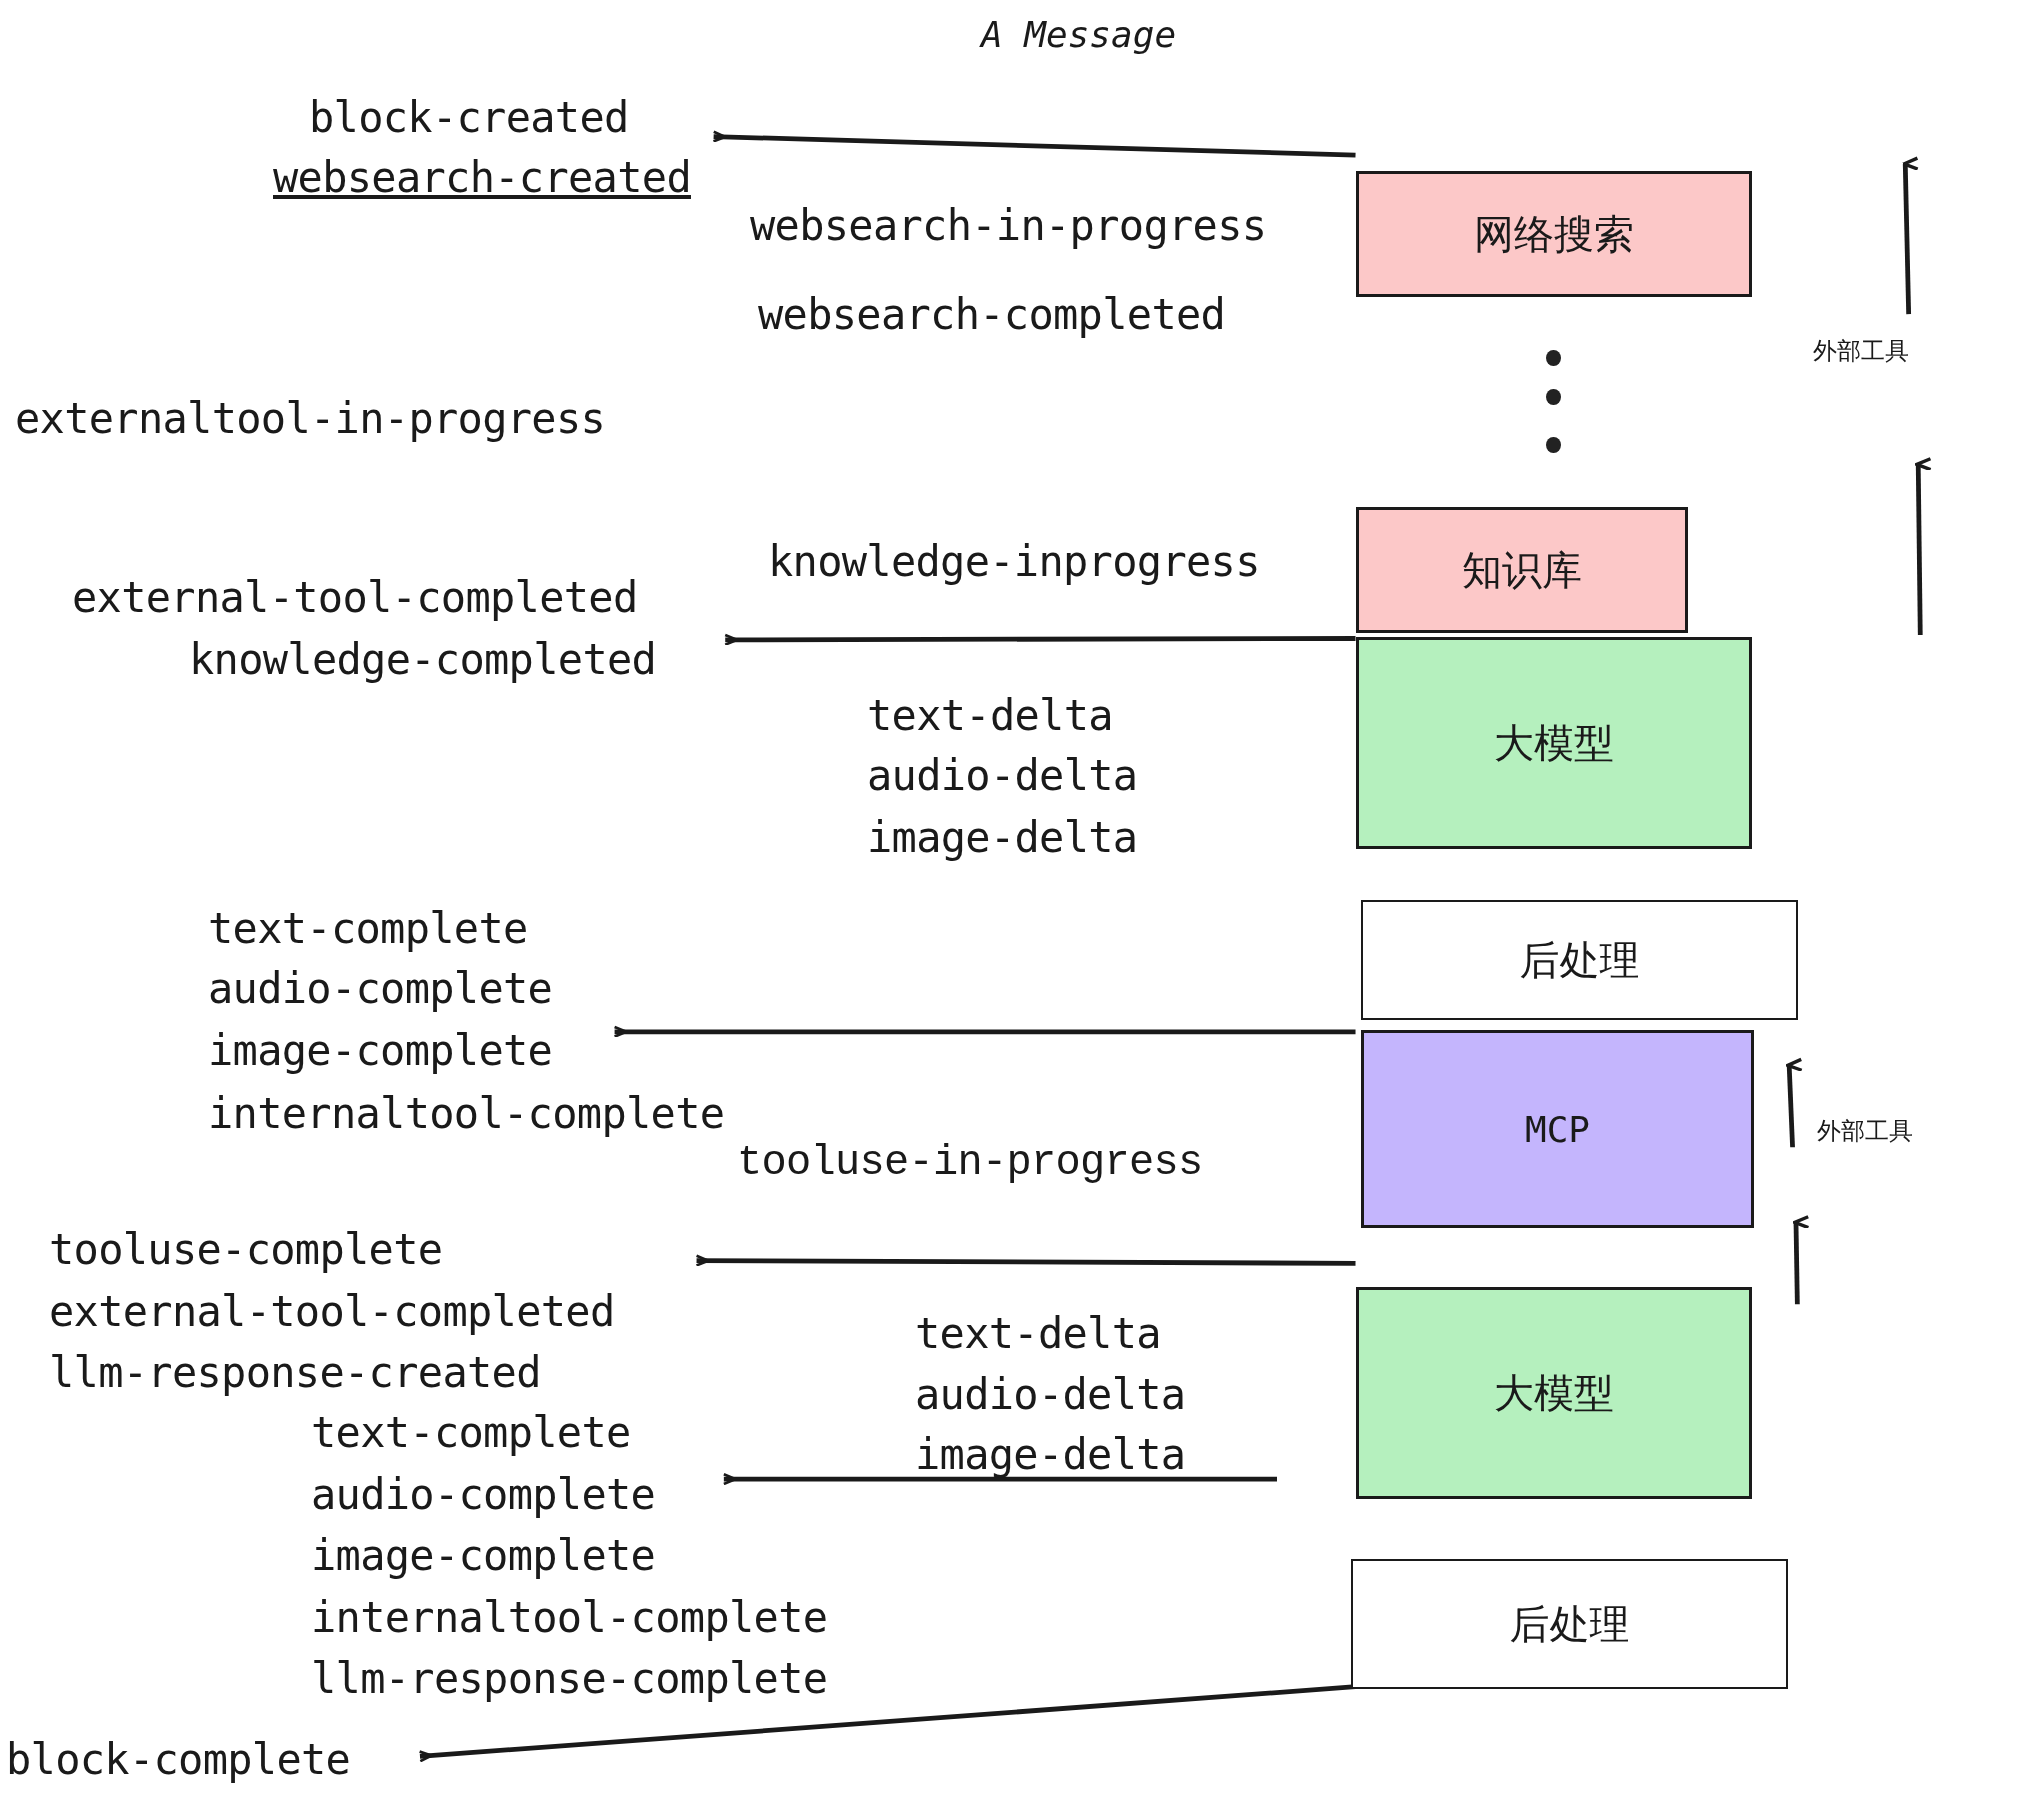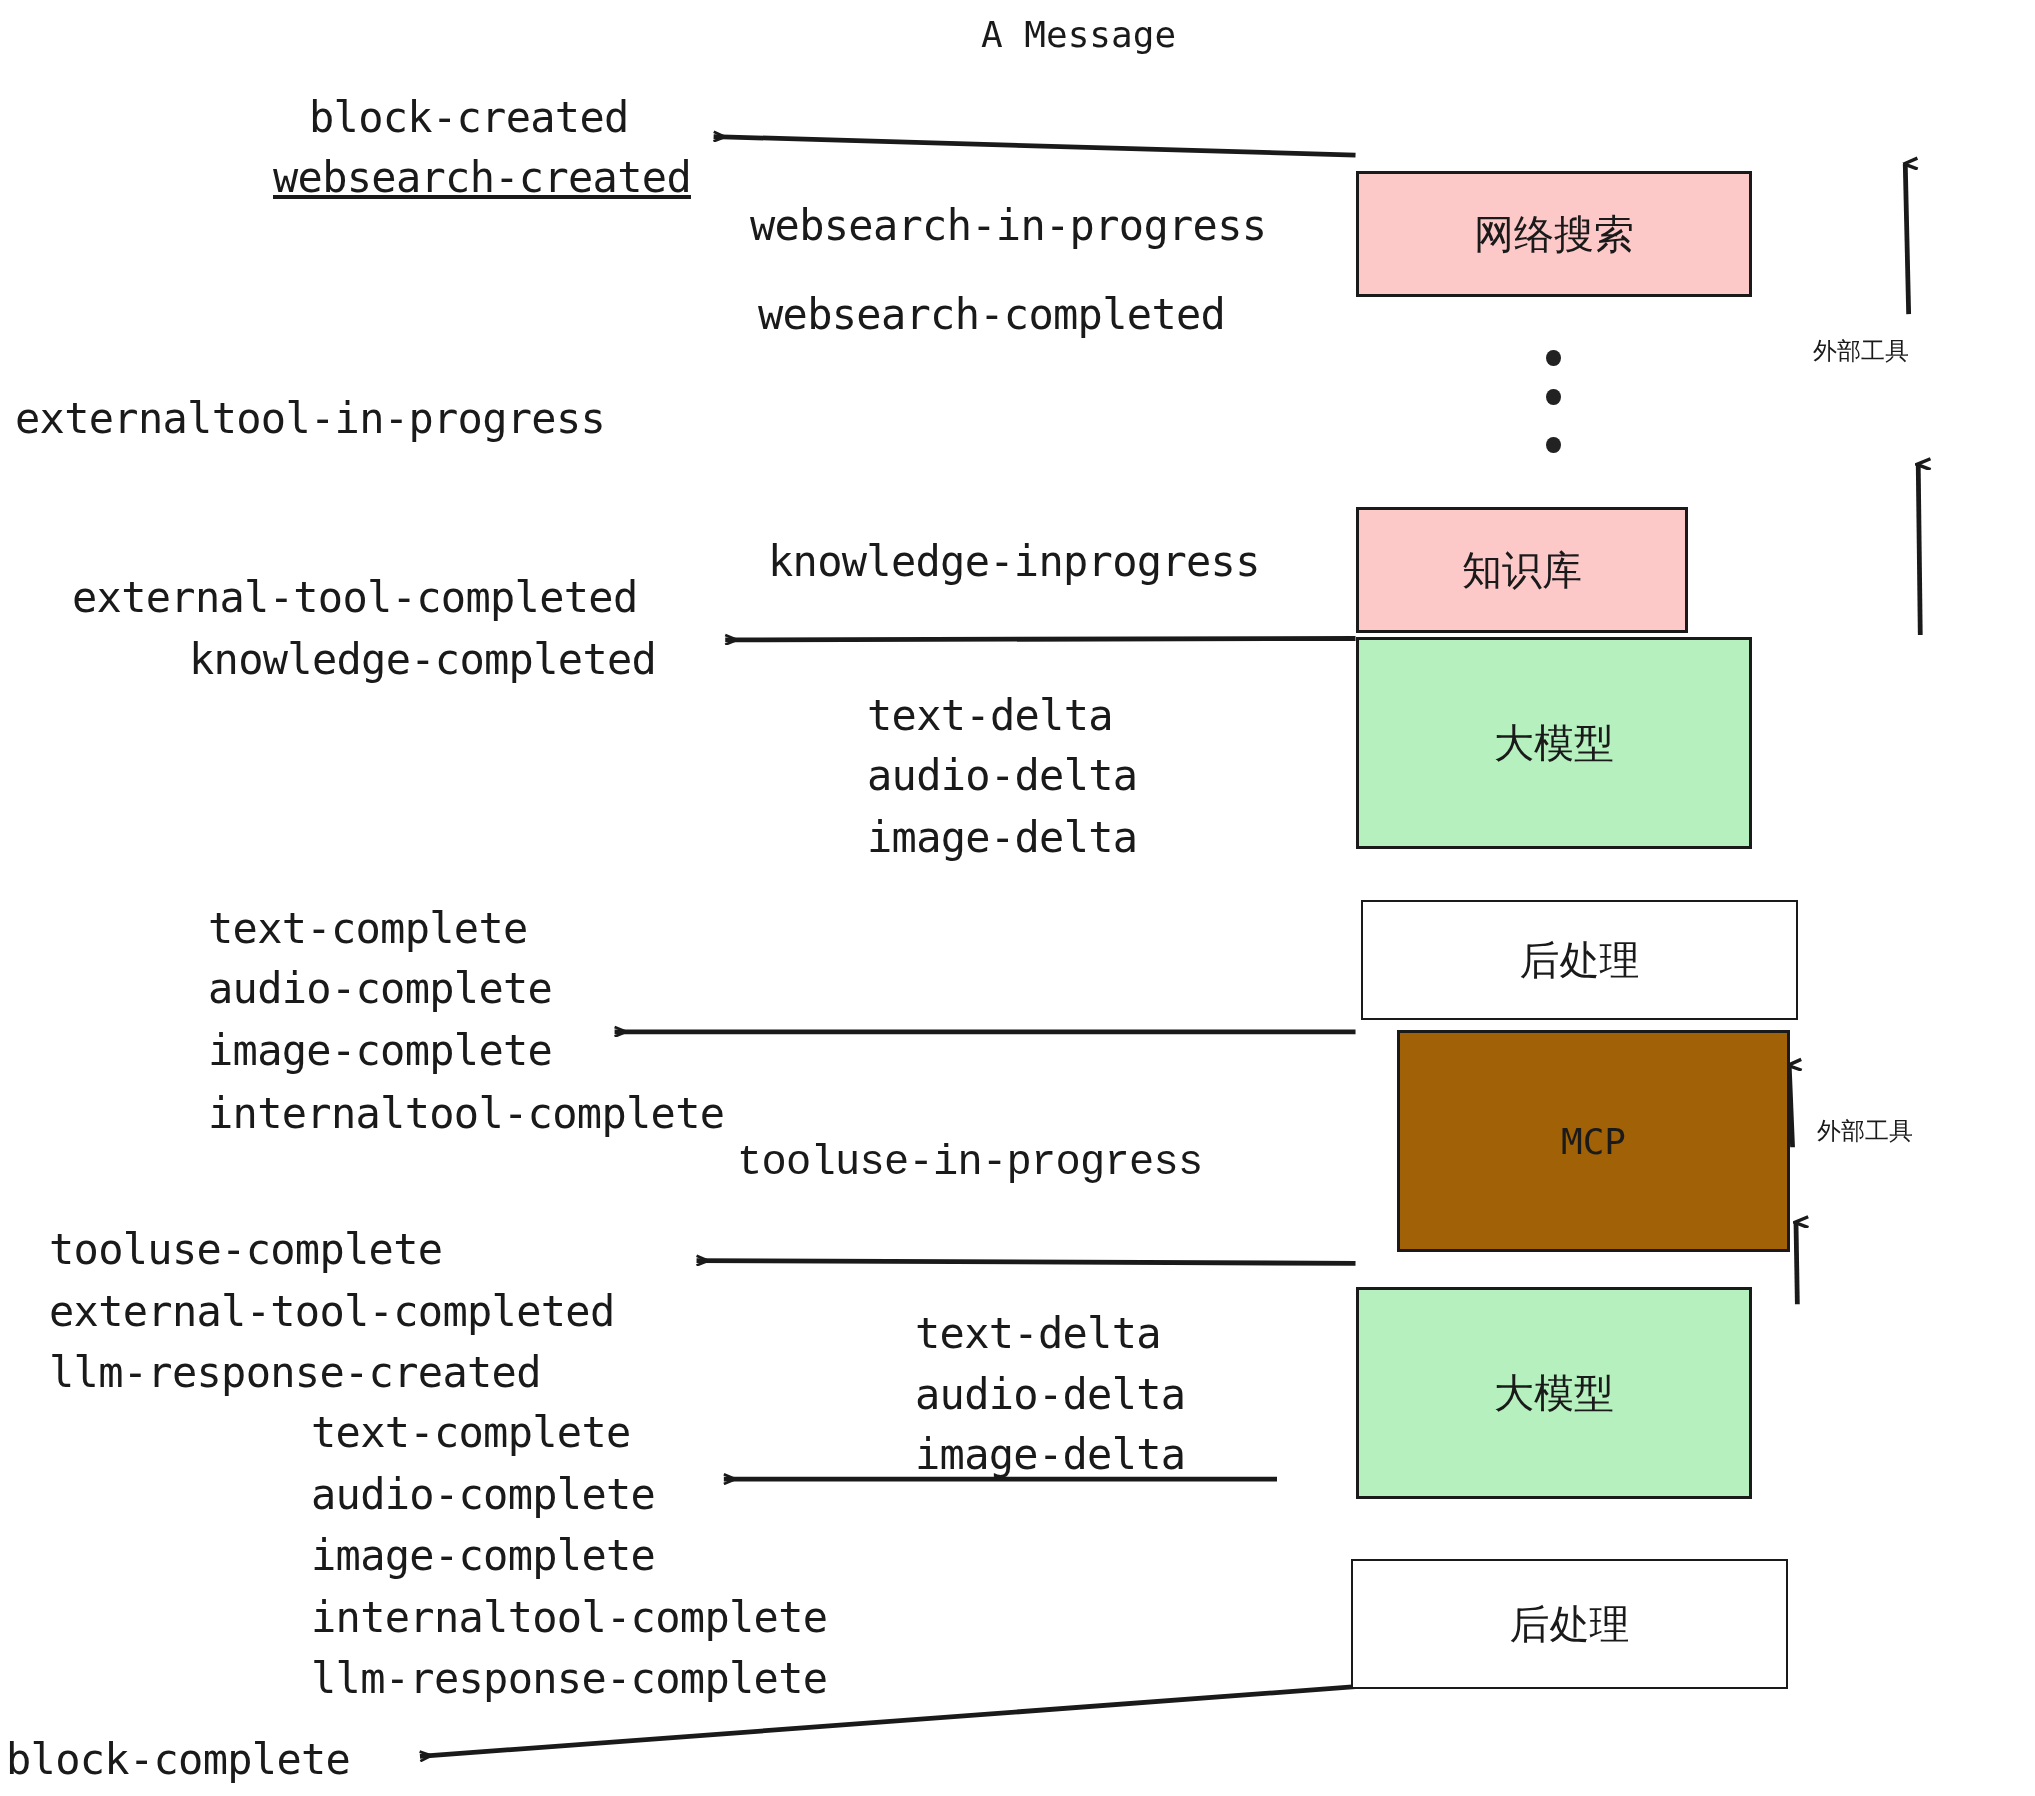--- a/index.html
+++ b/index.html
@@ -101,21 +101,21 @@
 
     <line x1="1985" y1="2470" x2="615" y2="2572" stroke="#1a1a1a" stroke-width="7" marker-end="url(#ah)"></line>
 
     <line x1="2795" y1="460" x2="2790" y2="240" stroke="#1a1a1a" stroke-width="7" marker-end="url(#ahu)"></line>
     <line x1="2812" y1="680" x2="2815" y2="930" stroke="#1a1a1a" stroke-width="7" marker-end="url(#ahu)" transform="rotate(180 2812 805)"></line>
 
     <line x1="2625" y1="1680" x2="2620" y2="1560" stroke="#1a1a1a" stroke-width="7" marker-end="url(#ahu)"></line>
     <line x1="2632" y1="1790" x2="2634" y2="1910" stroke="#1a1a1a" stroke-width="7" marker-end="url(#ahu)" transform="rotate(180 2632 1850)"></line>
   </svg>
 
-  <div class="title" style="left:981px; top:13.7px;">A Message</div>
+  <div class="title" style="left:981px; top:13.7px;font-style:italic;">A Message</div>
 
   <div class="node" style="left:1356px; top:171px; width:396px; height:126px; background:#FCC8C8;">
     <span>网络搜索</span>
   </div>
 
   <div class="ellipsis-dot" style="left:1546px; top:350px;"></div>
   <div class="ellipsis-dot" style="left:1546px; top:389px;"></div>
   <div class="ellipsis-dot" style="left:1546px; top:437px;"></div>
 
   <div class="node" style="left:1356px; top:507px; width:332px; height:126px; background:#FCC8C8;">
@@ -123,21 +123,21 @@
   </div>
 
   <div class="node" style="left:1356px; top:637px; width:396px; height:212px; background:#B5F0BE;">
     <span>大模型</span>
   </div>
 
   <div class="node" style="left:1361px; top:900px; width:437px; height:120px; background:#FFFFFF; border-width:2.7px;">
     <span>后处理</span>
   </div>
 
-  <div class="node mcp" style="left:1361px; top:1030px; width:393px; height:222px; background:#a16207;margin-left:36px;">
+  <div class="node mcp" style="left:1361px; top:1030px; width:393px; height:198px; background:#c4b5fd;">
     <span>MCP</span>
   </div>
 
   <div class="node" style="left:1356px; top:1287px; width:396px; height:212px; background:#B5F0BE;">
     <span>大模型</span>
   </div>
 
   <div class="node" style="left:1351px; top:1559px; width:437px; height:130px; background:#FFFFFF; border-width:2.7px;">
     <span>后处理</span>
   </div>

